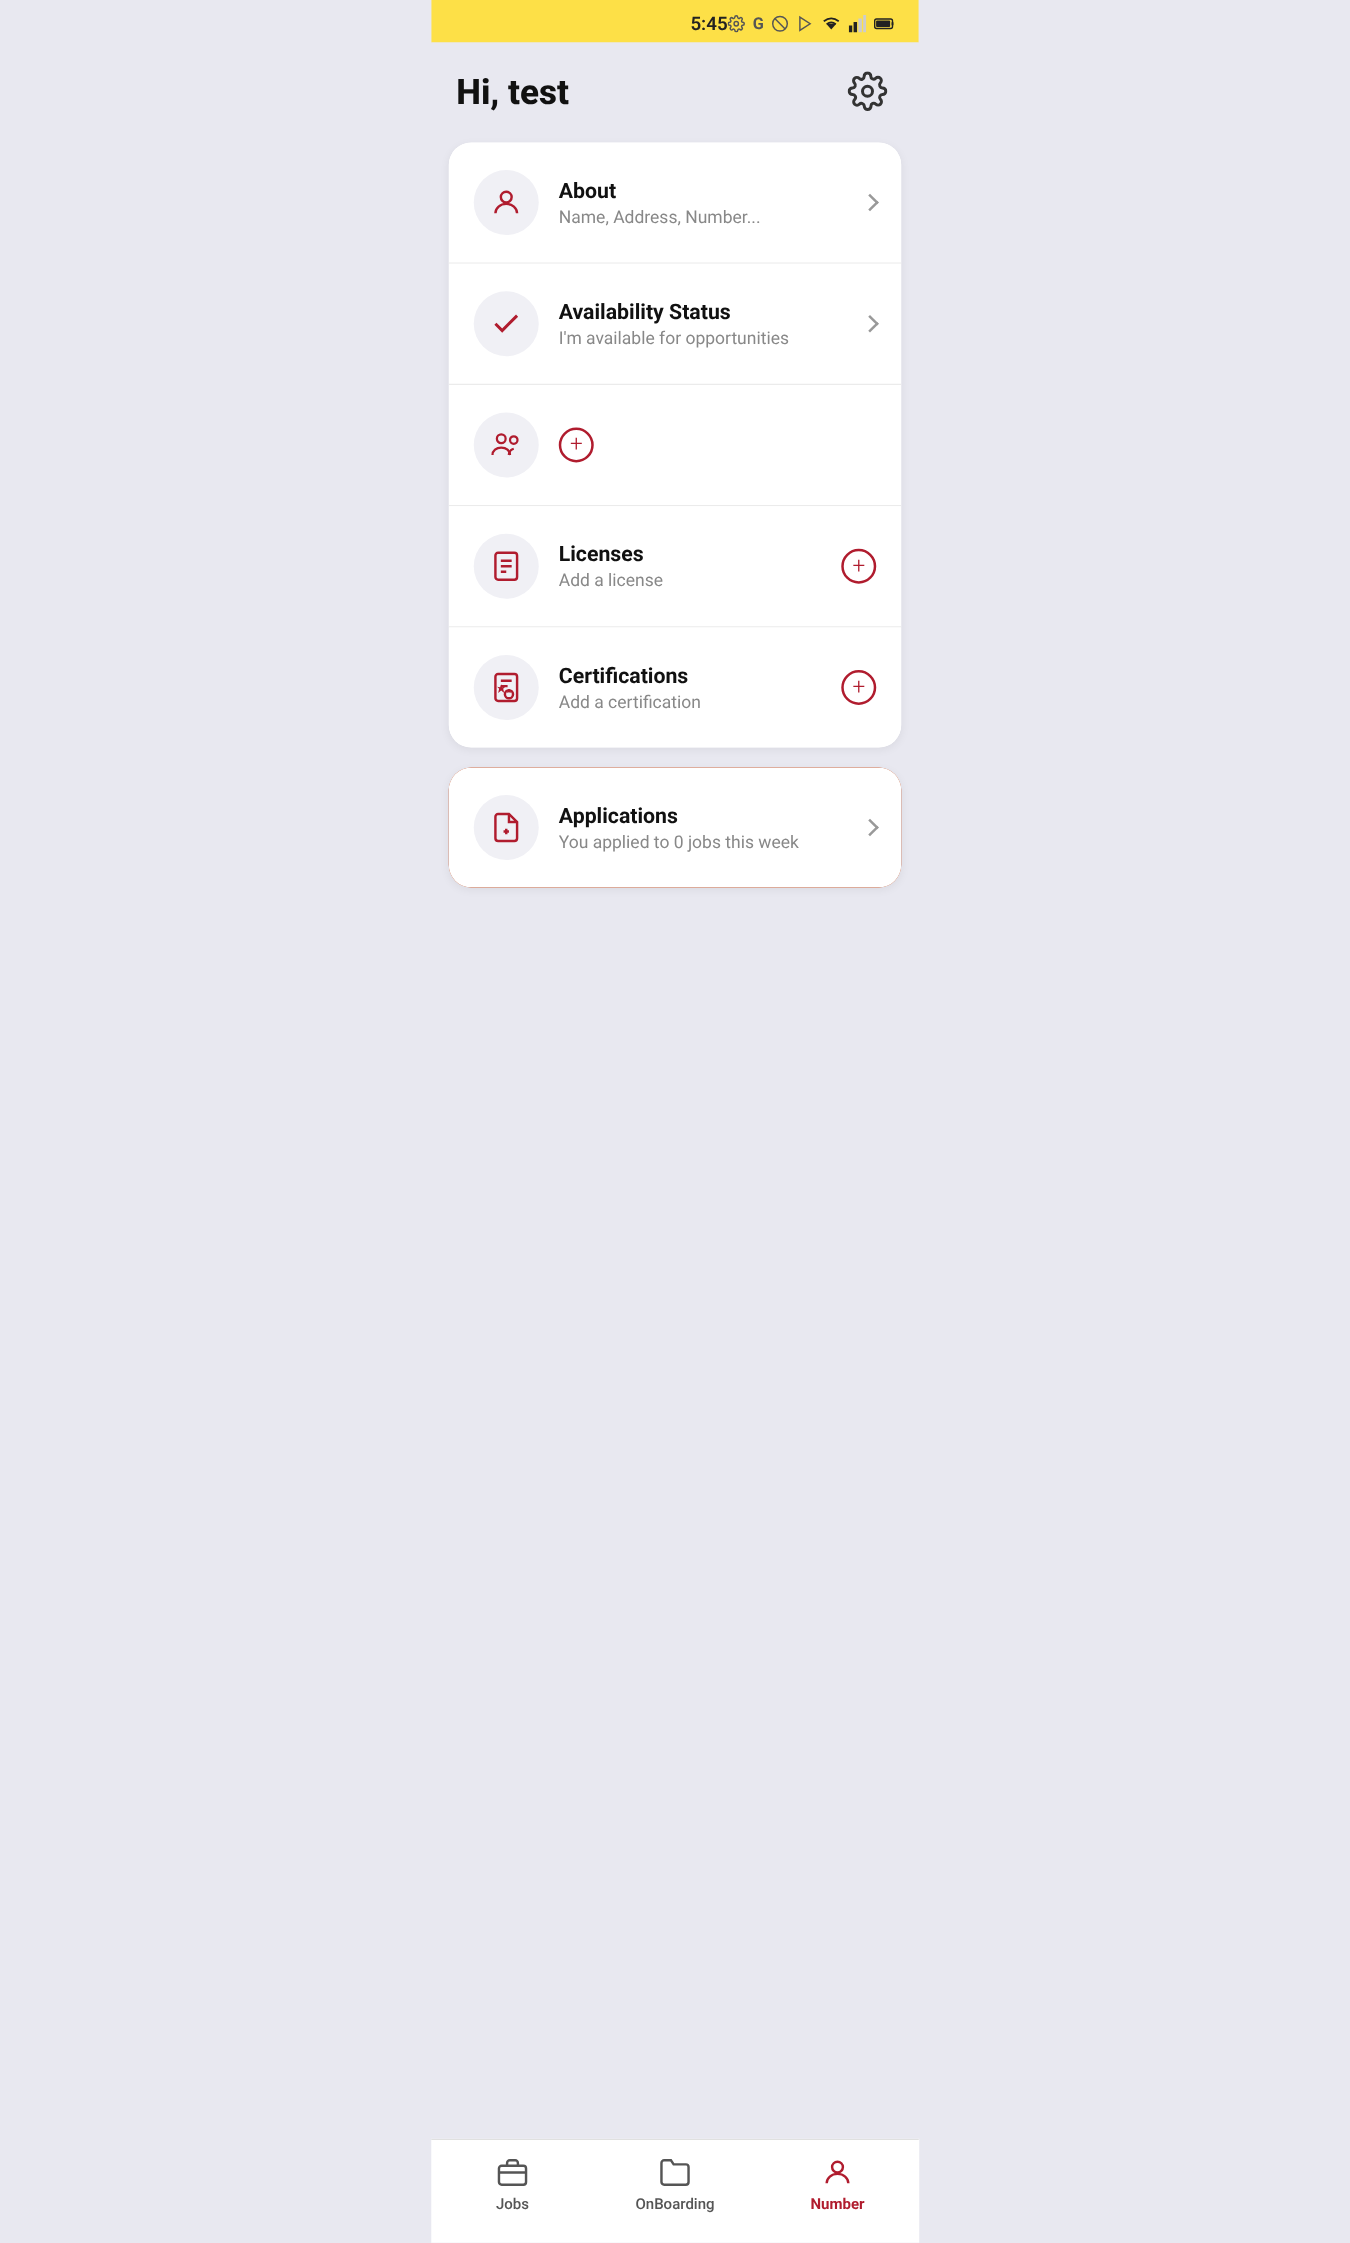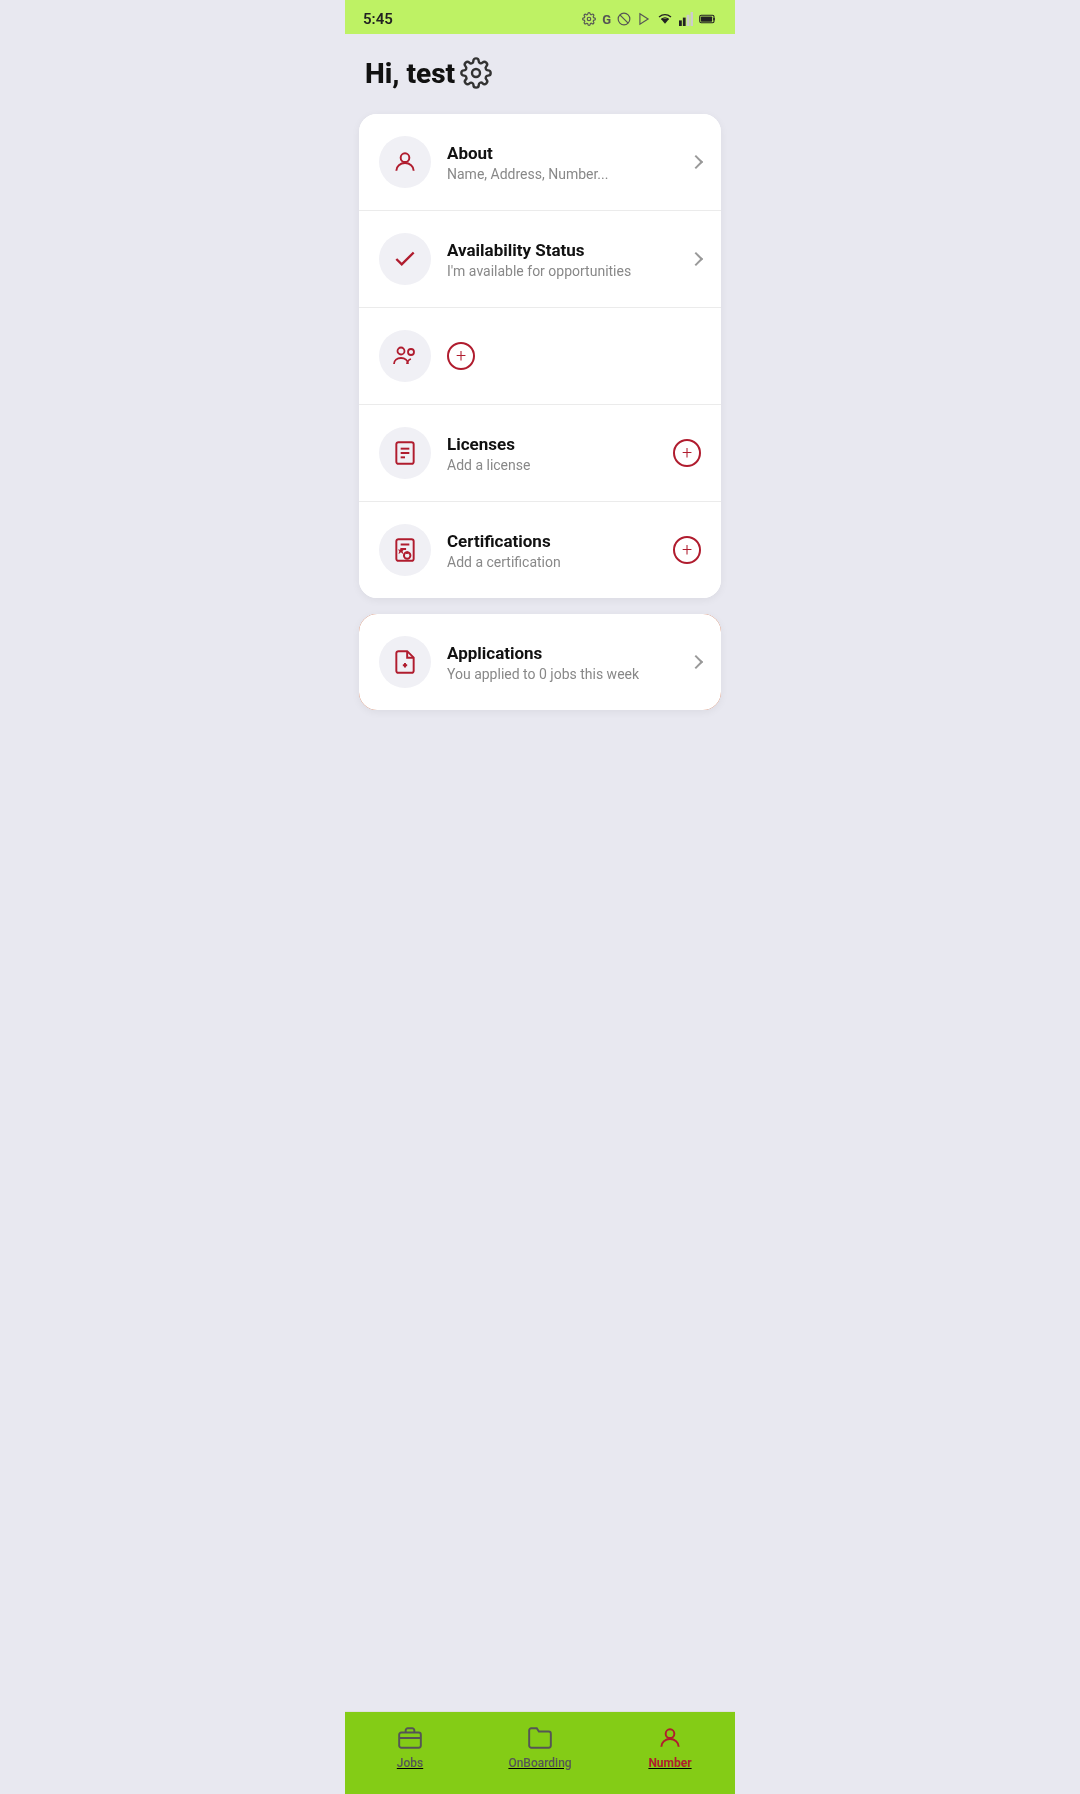--- a/index.html
+++ b/index.html
@@ -11,39 +11,40 @@
       width: 390px;
       min-height: 812px;
       margin: 0 auto;
       position: relative;
       overflow-x: hidden;
     }
 
     
     .status-bar {
       display: flex;
-      justify-content: space-between;
+      justify-content: flex-end;
       align-items: center;
       padding: 10px 18px 6px;
-      background: #bef264;
+      background: #fde047;
     }
     .status-time {
       font-size: 15px;
       font-weight: 600;
       color: #222;
     }
     .status-icons {
       display: flex;
       align-items: center;
       gap: 6px;
     }
 
     
     .header {
       display: flex;
+      justify-content: space-between;
       align-items: center;
       padding: 18px 20px 20px;
       background: #e8e8f0;
     }
     .header-title {
       font-size: 28px;
       font-weight: 800;
       color: #111;
     }
     .gear-btn {
@@ -129,27 +130,26 @@
       box-shadow: 0 2px 8px rgba(0,0,0,0.06);
     }
 
     
     .bottom-nav {
       position: fixed;
       bottom: 0;
       left: 50%;
       transform: translateX(-50%);
       width: 390px;
-      background: #84cc16;
+      background: #ffffff;
       border-top: 1px solid #e0e0e0;
       display: flex;
       justify-content: space-around;
       align-items: flex-start;
       padding: 12px 0 24px;
-      text-decoration: underline;
     }
 
     .nav-item {
       display: flex;
       flex-direction: column;
       align-items: center;
       gap: 4px;
       cursor: pointer;
       flex: 1;
     }

